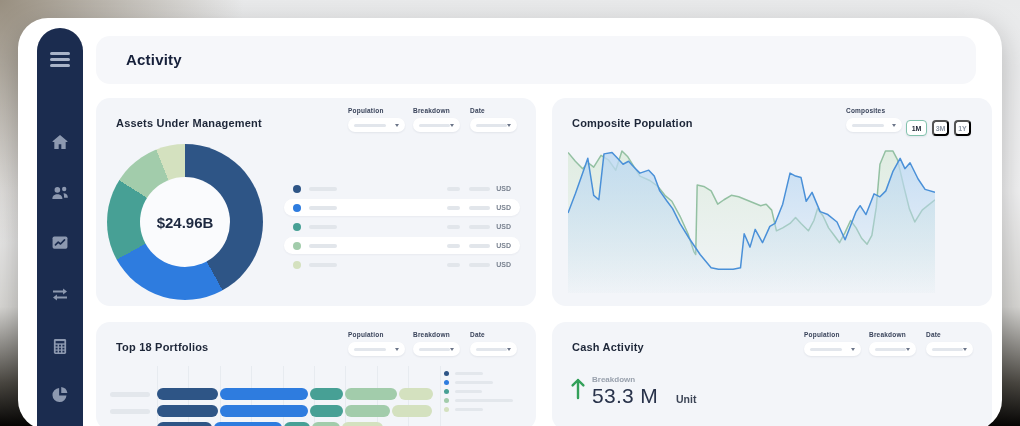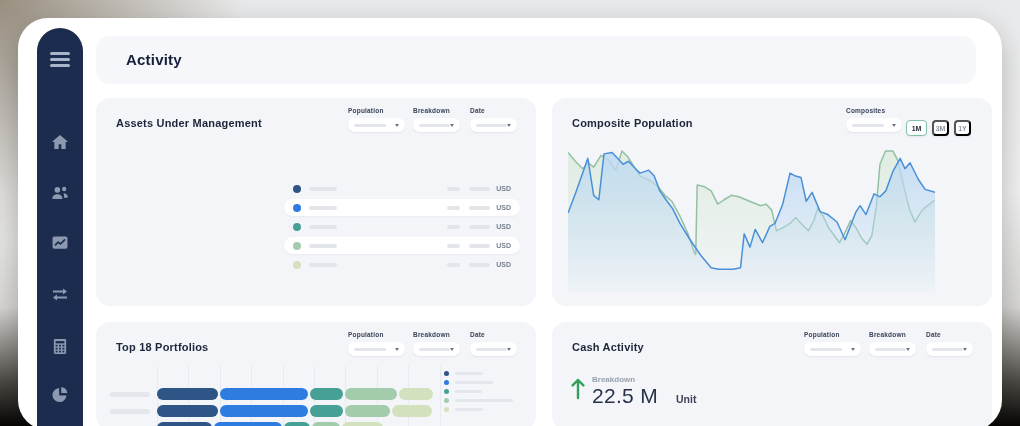--- a/index.html
+++ b/index.html
@@ -167,20 +167,25 @@
           <span class="dd-ph"></span>
           <span class="dd-caret"></span>
         </div>
     </div>
     <div class="dd" style="left:374px">
       <span class="dd-label">Date</span>
       <div class="dd-box w47">
           <span class="dd-ph"></span>
           <span class="dd-caret"></span>
         </div>
+    </div>
+    <div class="donut" style="background: conic-gradient(rgb(46, 85, 134) 0%, rgb(46, 85, 134) 42%, rgb(46, 124, 223) 42%, rgb(46, 124, 223) 67%, rgb(71, 160, 149) 67%, rgb(71, 160, 149) 84%, rgb(162, 204, 171) 84%, rgb(162, 204, 171) 94%, rgb(212, 225, 191) 94%, rgb(212, 225, 191) 100%);">
+      <div class="hole">
+        <span>$24.96B</span>
+      </div>
     </div>
     <div class="aum-legend">
         <div class="lg-row">
           <span class="lg-dot" style="background:#2e5586"></span>
           <span class="ph lg-name"></span>
           <span class="ph lg-v1"></span>
           <span class="ph lg-v2"></span>
           <span class="lg-cur">USD</span>
         </div>
         <div class="lg-row alt">
@@ -347,17 +352,17 @@
       <div class="dd-box w47">
           <span class="dd-ph"></span>
           <span class="dd-caret"></span>
         </div>
     </div>
     <svg class="dep-arrow" viewBox="0 0 16 22">
       <path d="M8 2v18M8 2L2.6 7.4M8 2l5.4 5.4" stroke="#33a05a" stroke-width="2.4" fill="none" stroke-linecap="round" stroke-linejoin="round"></path>
     </svg>
     <span class="dep-label">Breakdown</span>
     <div class="dep-value">
-      <span class="num">22.5 M</span>
+      <span class="num">53.3 M</span>
       <span class="unit">Unit</span>
     </div>
   </section>
 </div>
 
 </body></html>

